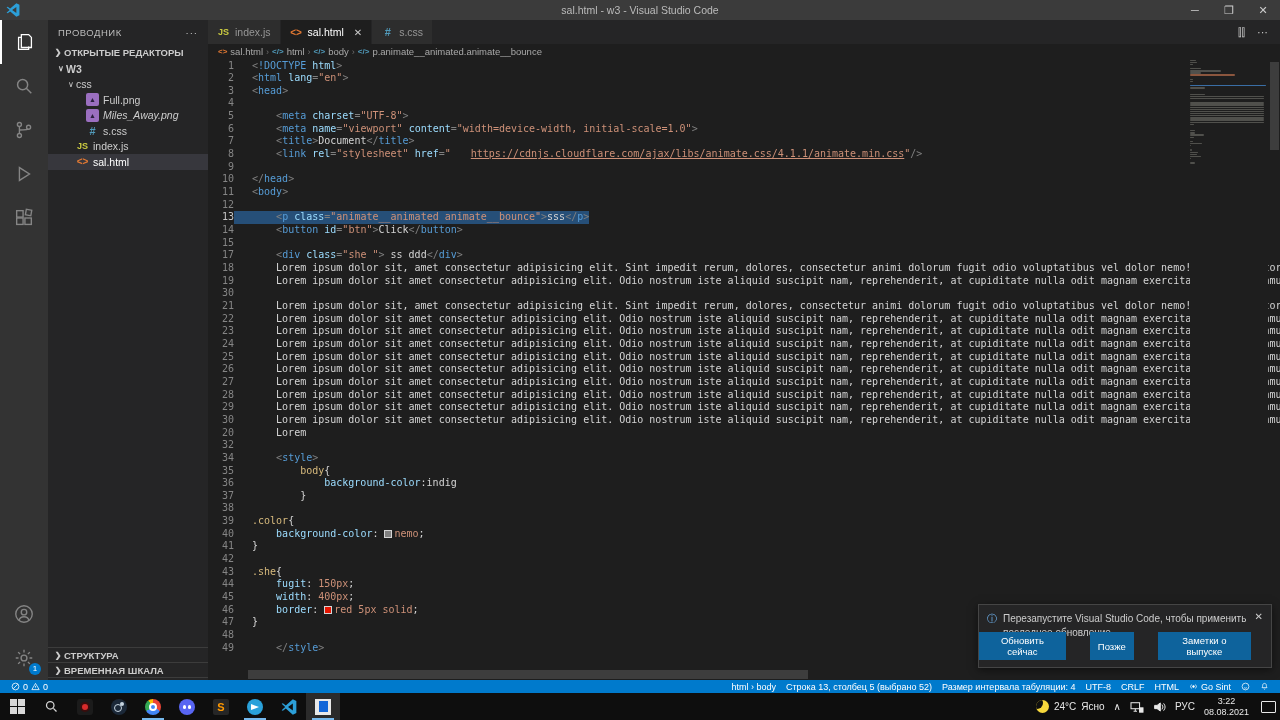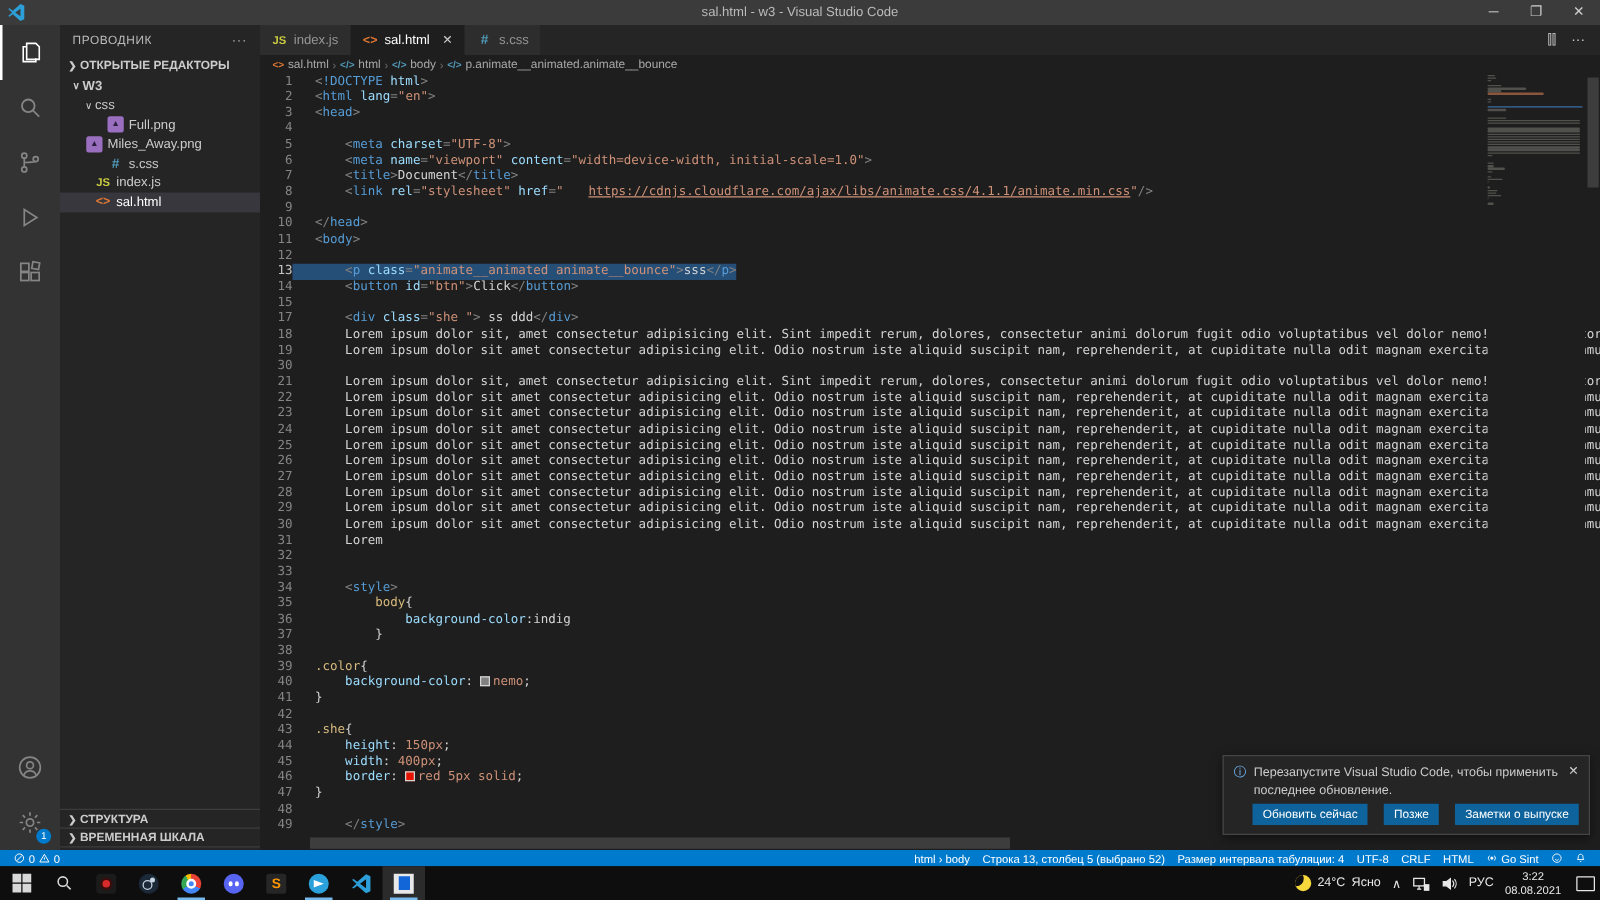--- a/index.html
+++ b/index.html
@@ -85,21 +85,21 @@
   #vscroll { position:absolute; top:0; right:0; width:12px; height:620px; }
   #vscroll-thumb { position:absolute; top:2px; right:1px; width:9px; height:88px; background:rgba(121,121,121,.35); }
   #hscroll { position:absolute; left:40px; bottom:1px; width:560px; height:9px; background:rgba(121,121,121,.35); }
 
   
   #toast { position:absolute; left:978px; top:604px; width:294px; height:64px; background:#252526;
     border:1px solid #454545; box-shadow:0 2px 8px rgba(0,0,0,.5); color:#cccccc; font-size:10px; z-index:40; padding:7px 8px;}
   #toast-msg { display:flex; gap:6px; line-height:1.35; }
   #toast-info { color:#75beff; font-size:10px; flex:none;}
   #toast-close { position:absolute; top:6px; right:8px; color:#cccccc; font-size:10px; cursor:pointer;}
-  #toast-buttons { position:absolute; right:8px; bottom:7px; display:flex; gap:13px;}
+  #toast-buttons { position:absolute; right:20px; bottom:7px; display:flex; gap:24px;}
   .toast-btn { background:#0e639c; color:#ffffff; border:none; font-size:9.5px; padding:3px 8px; cursor:pointer;
     font-family:"Liberation Sans",sans-serif;}
 
   
   #statusbar { position:absolute; top:680px; left:0; width:1280px; height:13px; background:#007acc;
     color:#ffffff; display:flex; align-items:center; font-size:9px; z-index:35; padding:0 6px;}
   .sb-item { display:flex; align-items:center; gap:3px; padding:0 5px; height:13px; }
   .sb-item svg { width:9px; height:9px; }
   #sb-right { margin-left:auto; display:flex; align-items:center;}
 
@@ -219,21 +219,21 @@
       </div>
       <div class="tree-row" style="padding-left: 18px;">
         <div class="chev">∨</div>
         <span>css</span>
       </div>
       <div class="tree-row" style="padding-left: 28px;">
         <div class="chev"></div>
         <div class="ficon img">▲</div>
         <span>Full.png</span>
       </div>
-      <div class="tree-row" style="padding-left: 11px;">
+      <div class="tree-row" style="padding-left: 28px; font-style: italic;">
         <div class="chev"></div>
         <div class="ficon img">▲</div>
         <span>Miles_Away.png</span>
       </div>
       <div class="tree-row" style="padding-left: 28px;">
         <div class="chev"></div>
         <div class="ficon css">#</div>
         <span>s.css</span>
       </div>
       <div class="tree-row" style="padding-left: 18px;">
@@ -326,34 +326,33 @@
         <div class="line"><span class="ln">21</span><span class="code"><span class="c-w">    Lorem ipsum dolor sit, amet consectetur adipisicing elit. Sint impedit rerum, dolores, consectetur animi dolorum fugit odio voluptatibus vel dolor nemo! Sequi inventore maiores</span></span></div>
         <div class="line"><span class="ln">22</span><span class="code"><span class="c-w">    Lorem ipsum dolor sit amet consectetur adipisicing elit. Odio nostrum iste aliquid suscipit nam, reprehenderit, at cupiditate nulla odit magnam exercitationem accusamus voluptates</span></span></div>
         <div class="line"><span class="ln">23</span><span class="code"><span class="c-w">    Lorem ipsum dolor sit amet consectetur adipisicing elit. Odio nostrum iste aliquid suscipit nam, reprehenderit, at cupiditate nulla odit magnam exercitationem accusamus voluptates</span></span></div>
         <div class="line"><span class="ln">24</span><span class="code"><span class="c-w">    Lorem ipsum dolor sit amet consectetur adipisicing elit. Odio nostrum iste aliquid suscipit nam, reprehenderit, at cupiditate nulla odit magnam exercitationem accusamus voluptates</span></span></div>
         <div class="line"><span class="ln">25</span><span class="code"><span class="c-w">    Lorem ipsum dolor sit amet consectetur adipisicing elit. Odio nostrum iste aliquid suscipit nam, reprehenderit, at cupiditate nulla odit magnam exercitationem accusamus voluptates</span></span></div>
         <div class="line"><span class="ln">26</span><span class="code"><span class="c-w">    Lorem ipsum dolor sit amet consectetur adipisicing elit. Odio nostrum iste aliquid suscipit nam, reprehenderit, at cupiditate nulla odit magnam exercitationem accusamus voluptates</span></span></div>
         <div class="line"><span class="ln">27</span><span class="code"><span class="c-w">    Lorem ipsum dolor sit amet consectetur adipisicing elit. Odio nostrum iste aliquid suscipit nam, reprehenderit, at cupiditate nulla odit magnam exercitationem accusamus voluptates</span></span></div>
         <div class="line"><span class="ln">28</span><span class="code"><span class="c-w">    Lorem ipsum dolor sit amet consectetur adipisicing elit. Odio nostrum iste aliquid suscipit nam, reprehenderit, at cupiditate nulla odit magnam exercitationem accusamus voluptates</span></span></div>
         <div class="line"><span class="ln">29</span><span class="code"><span class="c-w">    Lorem ipsum dolor sit amet consectetur adipisicing elit. Odio nostrum iste aliquid suscipit nam, reprehenderit, at cupiditate nulla odit magnam exercitationem accusamus voluptates</span></span></div>
         <div class="line"><span class="ln">30</span><span class="code"><span class="c-w">    Lorem ipsum dolor sit amet consectetur adipisicing elit. Odio nostrum iste aliquid suscipit nam, reprehenderit, at cupiditate nulla odit magnam exercitationem accusamus voluptates</span></span></div>
-        <div class="line"><span class="ln">31</span><span class="code"><span class="c-w">    Lorem</span></span></div>
+        <div class="line"><span class="ln">20</span><span class="code"><span class="c-w">    Lorem</span></span></div>
         <div class="line"><span class="ln">32</span><span class="code"></span></div>
-        <div class="line"><span class="ln">33</span><span class="code"></span></div>
         <div class="line"><span class="ln">34</span><span class="code"><span class="c-w">    </span><span class="c-p">&lt;</span><span class="c-t">style</span><span class="c-p">&gt;</span></span></div>
         <div class="line"><span class="ln">35</span><span class="code"><span class="c-w">        </span><span class="c-cs">body</span><span class="c-w">{</span></span></div>
         <div class="line"><span class="ln">36</span><span class="code"><span class="c-w">            </span><span class="c-cp">background-color</span><span class="c-w">:indig</span></span></div>
         <div class="line"><span class="ln">37</span><span class="code"><span class="c-w">        }</span></span></div>
         <div class="line"><span class="ln">38</span><span class="code"></span></div>
         <div class="line"><span class="ln">39</span><span class="code"><span class="c-cs">.color</span><span class="c-w">{</span></span></div>
         <div class="line"><span class="ln">40</span><span class="code"><span class="c-w">    </span><span class="c-cp">background-color</span><span class="c-w">: </span><span class="sw swg"></span><span class="c-cv">nemo</span><span class="c-w">;</span></span></div>
         <div class="line"><span class="ln">41</span><span class="code"><span class="c-w">}</span></span></div>
         <div class="line"><span class="ln">42</span><span class="code"></span></div>
         <div class="line"><span class="ln">43</span><span class="code"><span class="c-cs">.she</span><span class="c-w">{</span></span></div>
-        <div class="line"><span class="ln">44</span><span class="code"><span class="c-w">    </span><span class="c-cp">height</span><span class="c-w">: </span><span class="c-cv">150px</span><span class="c-w">;</span></span></div>
+        <div class="line"><span class="ln">44</span><span class="code"><span class="c-w">    </span><span class="c-cp">fugit</span><span class="c-w">: </span><span class="c-cv">150px</span><span class="c-w">;</span></span></div>
         <div class="line"><span class="ln">45</span><span class="code"><span class="c-w">    </span><span class="c-cp">width</span><span class="c-w">: </span><span class="c-cv">400px</span><span class="c-w">;</span></span></div>
         <div class="line"><span class="ln">46</span><span class="code"><span class="c-w">    </span><span class="c-cp">border</span><span class="c-w">: </span><span class="sw swr"></span><span class="c-cv">red</span><span class="c-w"> </span><span class="c-cv">5px</span><span class="c-w"> </span><span class="c-cv">solid</span><span class="c-w">;</span></span></div>
         <div class="line"><span class="ln">47</span><span class="code"><span class="c-w">}</span></span></div>
         <div class="line"><span class="ln">48</span><span class="code"></span></div>
         <div class="line"><span class="ln">49</span><span class="code"><span class="c-w">    </span><span class="c-p">&lt;/</span><span class="c-t">style</span><span class="c-p">&gt;</span></span></div>
       </div>
     <div id="minimap">
         <div class="mm-row" style="width: 6.3px;"></div>
         <div class="mm-row" style="width: 6.72px;"></div>
         <div class="mm-row" style="width: 2.52px;"></div>

